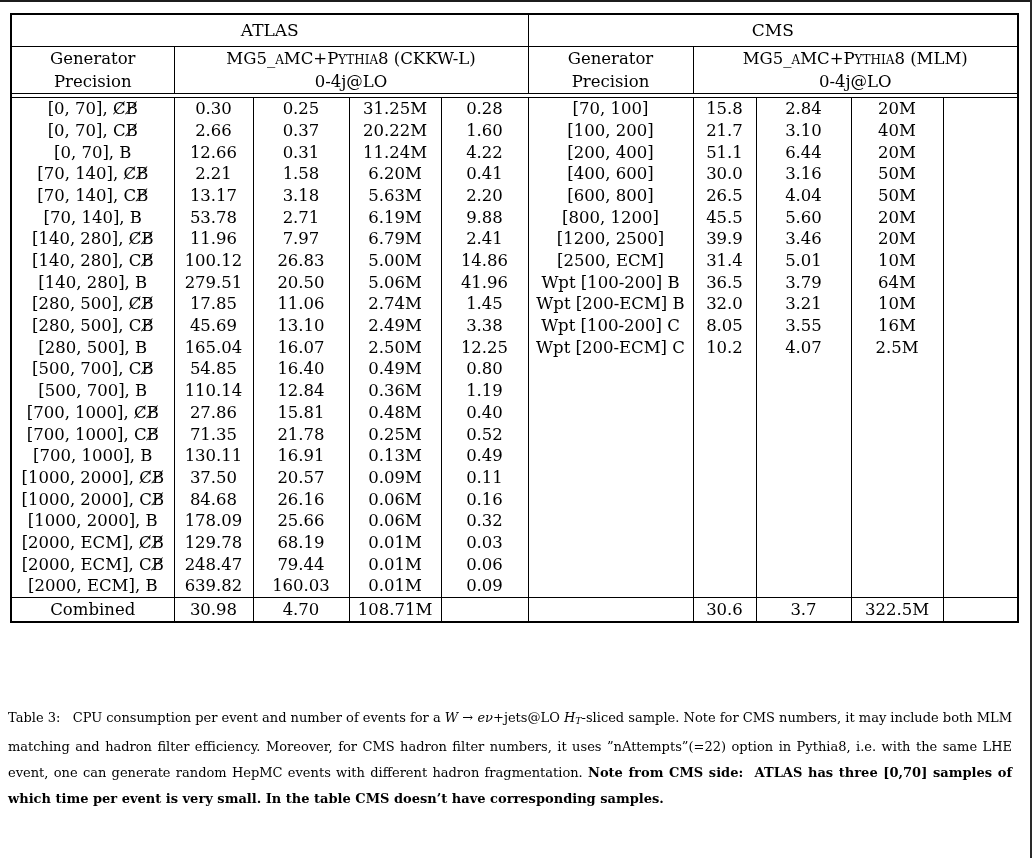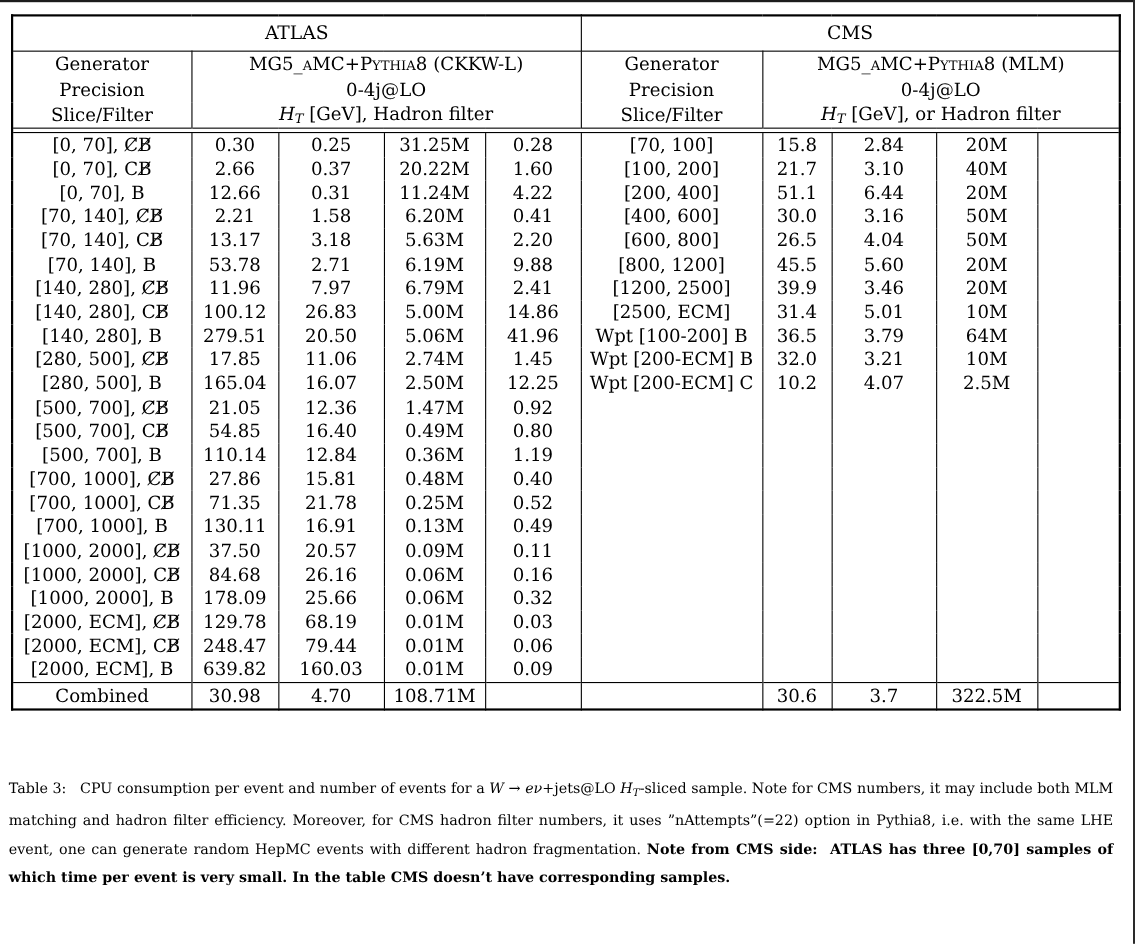--- a/index.html
+++ b/index.html
@@ -67,26 +67,20 @@
       <td colspan="4" class="sc">MG5_aMC+Pythia8 (CKKW-L)</td>
       <td>Generator</td>
       <td colspan="4" class="sc">MG5_aMC+Pythia8 (MLM)</td>
     </tr>
     <tr class="r-meta">
       <td>Precision</td>
       <td colspan="4">0-4j@LO</td>
       <td>Precision</td>
       <td colspan="4">0-4j@LO</td>
     </tr>
-    <tr class="r-meta">
-      <td>Slice/Filter</td>
-      <td colspan="4"><span class="seg-i ">H</span><span class="seg-i seg-sub">T</span><span class=""> [GeV], Hadron filter</span></td>
-      <td>Slice/Filter</td>
-      <td colspan="4"><span class="seg-i ">H</span><span class="seg-i seg-sub">T</span><span class=""> [GeV], or Hadron filter</span></td>
-    </tr>
     <tr class="r-spacer">
       <td colspan="10"></td>
     </tr>
   </tbody>
   <tbody id="rows">
       <tr class="r-data">
         <td>[0, 70], C̸B̸</td>
         <td>0.30</td>
         <td>0.25</td>
         <td>31.25M</td>
@@ -199,44 +193,44 @@
         <td>11.06</td>
         <td>2.74M</td>
         <td>1.45</td>
         <td>Wpt [200-ECM] B</td>
         <td>32.0</td>
         <td>3.21</td>
         <td>10M</td>
         <td></td>
       </tr>
       <tr class="r-data">
+        <td>[280, 500], CB̸</td>
+        <td>45.69</td>
+        <td>13.10</td>
+        <td>2.49M</td>
+        <td>3.38</td>
+        <td>Wpt [100-200] C</td>
+        <td>8.05</td>
+        <td>3.55</td>
+        <td>16M</td>
+        <td></td>
+      </tr>
+      <tr class="r-data">
         <td>[280, 500], B</td>
         <td>165.04</td>
         <td>16.07</td>
         <td>2.50M</td>
         <td>12.25</td>
         <td>Wpt [200-ECM] C</td>
         <td>10.2</td>
         <td>4.07</td>
         <td>2.5M</td>
         <td></td>
       </tr>
       <tr class="r-data">
-        <td>[500, 700], C̸B̸</td>
-        <td>21.05</td>
-        <td>12.36</td>
-        <td>1.47M</td>
-        <td>0.92</td>
-        <td></td>
-        <td></td>
-        <td></td>
-        <td></td>
-        <td></td>
-      </tr>
-      <tr class="r-data">
         <td>[500, 700], CB̸</td>
         <td>54.85</td>
         <td>16.40</td>
         <td>0.49M</td>
         <td>0.80</td>
         <td></td>
         <td></td>
         <td></td>
         <td></td>
         <td></td>

